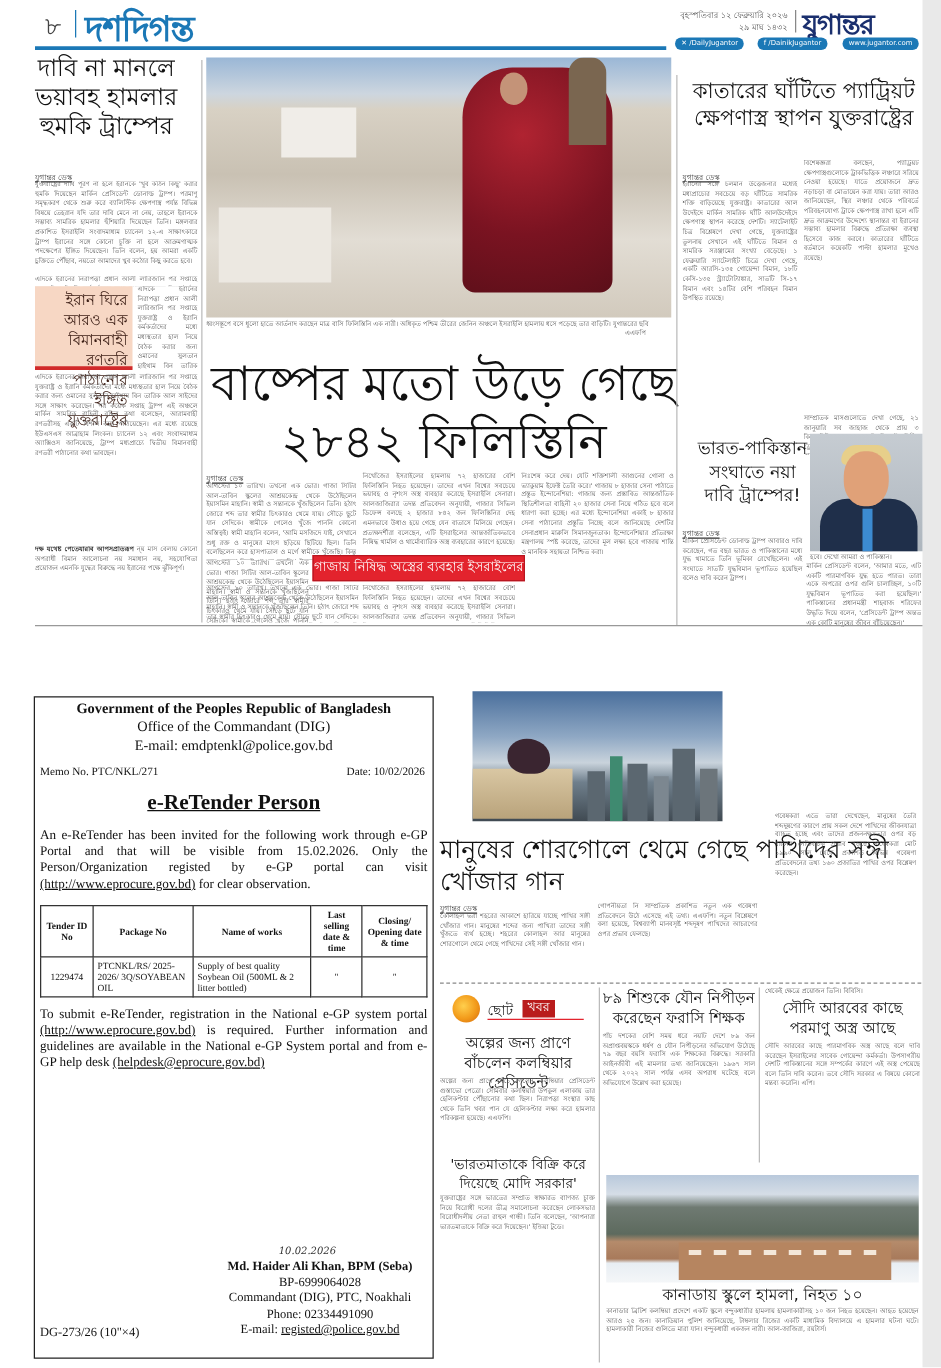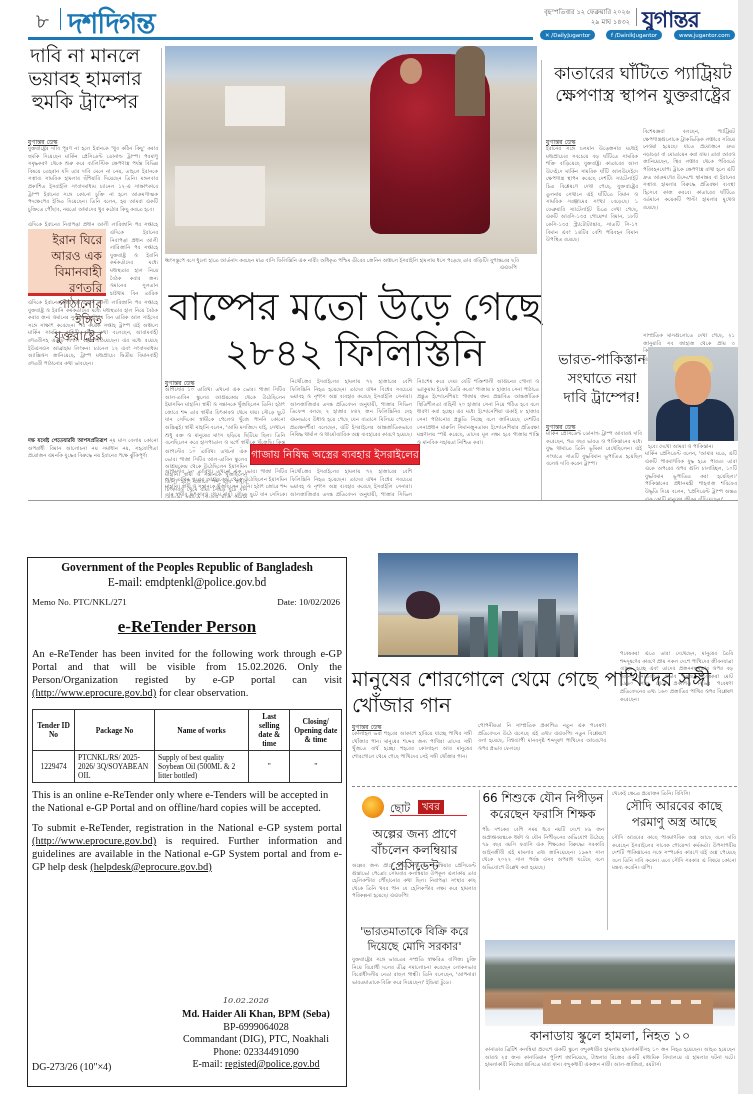--- a/index.html
+++ b/index.html
@@ -141,20 +141,21 @@
 </div>
 <div class="abs desk" style="left:546px;top:422px;">যুগান্তর ডেস্ক</div>
 <div class="abs body-text" style="left:546px;top:430px;width:96px;height:108px;">মার্কিন প্রেসিডেন্ট ডোনাল্ড ট্রাম্প আবারও দাবি করেছেন, গত বছর ভারত ও পাকিস্তানের মধ্যে যুদ্ধ থামাতে তিনি ভূমিকা রেখেছিলেন। এই সংঘাতে সাতটি যুদ্ধবিমান ভূপাতিত হয়েছিল বলেও দাবি করেন ট্রাম্প।</div>
 <div class="abs caption" style="left:648px;top:443px;width:90px;">হবে। দেখো আমরা ও পাকিস্তান।</div>
 <div class="abs body-text" style="left:645px;top:450px;width:92px;height:88px;">মার্কিন প্রেসিডেন্ট বলেন, 'আমার মতে, এটি একটি পারমাণবিক যুদ্ধ হতে পারত। তারা একে অপরের ওপর গুলি চালাচ্ছিল, ১০টি যুদ্ধবিমান ভূপাতিত করা হয়েছিল।' পাকিস্তানের প্রধানমন্ত্রী শাহবাজ শরিফের উদ্ধৃতি দিয়ে বলেন, 'প্রেসিডেন্ট ট্রাম্প অন্তত এক কোটি মানুষের জীবন বাঁচিয়েছেন।'</div>
 
 <div class="abs rule-h" style="left:28px;top:500px;width:710px;"></div>
 
 <div class="abs ad" style="left:27px;top:557px;width:320px;height:530px;">
   <div class="c" style="margin-top:2px;font-size:11.5px;font-weight:bold;line-height:15px;">Government of the Peoples Republic of Bangladesh</div>
+  <div class="c" style="font-size:11.5px;line-height:15px;">Office of the Commandant (DIG)</div>
   <div class="c" style="font-size:11.5px;line-height:15px;">E-mail: emdptenkl@police.gov.bd</div>
   <div style="display:flex;justify-content:space-between;font-size:9px;margin:7px 6px 0 4px;">
     <span>Memo No. PTC/NKL/271</span>
     <span>Date: 10/02/2026</span>
   </div>
   <div class="c" style="font-size:17px;font-weight:bold;text-decoration:underline;margin-top:10px;">e-ReTender Person</div>
   <div style="font-size:10.5px;line-height:13px;text-align:justify;margin:10px 4px 0 4px;">
     <span>An e-ReTender has been invited for the following work through e-GP Portal and that will be visible from 15.02.2026. Only the Person/Organization registed by e-GP portal can visit</span>
     <a>(http://www.eprocure.gov.bd)</a><span> for clear observation.</span>
   </div>
@@ -173,21 +174,20 @@
         <tr>
           <td>1229474</td>
           <td class="l">PTCNKL/RS/ 2025-2026/ 3Q/SOYABEAN OIL</td>
           <td class="l">Supply of best quality Soybean Oil (500ML &amp; 2 litter bottled)</td>
           <td>"</td>
           <td>"</td>
         </tr>
       </tbody>
     </table>
   </div>
-  <div style="font-size:10.5px;line-height:13px;margin:5px 4px 0 4px;">This is an online e-ReTender only where e-Tenders will be accepted in the National e-GP Portal and on offline/hard copies will be accepted.</div>
   <div style="font-size:10.5px;line-height:13px;text-align:justify;margin:7px 4px 0 4px;">
     <span>To submit e-ReTender, registration in the National e-GP system portal </span><a>(http://www.eprocure.gov.bd)</a><span> is required. Further information and guidelines are available in the National e-GP System portal and from e-GP help desk </span><a>(helpdesk@eprocure.gov.bd)</a>
   </div>
   <div style="position:absolute;left:195px;top:438px;font-size:8px;font-style:italic;color:#333;">
     <span style="font-family:'DejaVu Serif',serif;">10.02.2026</span>
   </div>
   <div style="position:absolute;left:140px;top:450px;width:176px;text-align:center;font-size:10px;line-height:12.5px;">
     <div style="font-weight:bold;">Md. Haider Ali Khan, BPM (Seba)</div>
     <div>BP-6999064028</div>
     <div>Commandant (DIG), PTC, Noakhali</div>
@@ -219,21 +219,21 @@
 <div class="abs globe" style="left:362px;top:796px;width:22px;height:22px;"></div>
 <div class="abs chhoto" style="left:390px;top:800px;">ছোট</div>
 <div class="abs khobor-tag" style="left:418px;top:800px;">খবর</div>
 <div class="abs" style="left:390px;top:815px;width:77px;height:1px;background:#e3232d;"></div>
 
 <div class="abs hl" style="left:352px;top:826px;width:125px;font-size:12px;line-height:16px;">অল্পের জন্য প্রাণে বাঁচলেন কলম্বিয়ার প্রেসিডেন্ট</div>
 <div class="abs body-text" style="left:352px;top:862px;width:124px;height:60px;">অল্পের জন্য প্রাণে বেঁচে গেলেন কলম্বিয়ার প্রেসিডেন্ট গুস্তাভো পেত্রো। সোমবার কলম্বিয়ার উপকূল এলাকায় তার হেলিকপ্টার পৌঁছানোর কথা ছিল। নিরাপত্তা সংস্থার কাছ থেকে তিনি খবর পান যে হেলিকপ্টার লক্ষ্য করে হামলার পরিকল্পনা হয়েছে। এএফপি।</div>
 <div class="abs hl" style="left:352px;top:924px;width:125px;font-size:11px;line-height:15px;">'ভারতমাতাকে বিক্রি করে দিয়েছে মোদি সরকার'</div>
 <div class="abs body-text" style="left:352px;top:956px;width:124px;height:128px;">যুক্তরাষ্ট্রের সঙ্গে ভারতের সম্প্রতি স্বাক্ষরিত বাণিজ্য চুক্তি নিয়ে বিরোধী দলের তীব্র সমালোচনা করেছেন লোকসভার বিরোধীদলীয় নেতা রাহুল গান্ধী। তিনি বলেছেন, 'আপনারা ভারতমাতাকে বিক্রি করে দিয়েছেন।' ইন্ডিয়া টুডে।</div>
 
-<div class="abs hl" style="left:482px;top:790px;width:122px;font-size:12px;line-height:16px;">66 শিশুকে যৌন নিপীড়ন করেছেন ফরাসি শিক্ষক</div>
+<div class="abs hl" style="left:482px;top:790px;width:122px;font-size:12px;line-height:16px;">৮৯ শিশুকে যৌন নিপীড়ন করেছেন ফরাসি শিক্ষক</div>
 <div class="abs body-text" style="left:482px;top:826px;width:122px;height:98px;">পাঁচ দশকের বেশি সময় ধরে নয়টি দেশে ৮৯ জন অপ্রাপ্তবয়স্ককে ধর্ষণ ও যৌন নিপীড়নের অভিযোগ উঠেছে ৭৯ বছর বয়সি ফরাসি এক শিক্ষকের বিরুদ্ধে। সরকারি আইনজীবী এই মামলার তথ্য জানিয়েছেন। ১৯৬৭ সাল থেকে ২০২২ সাল পর্যন্ত এসব অপরাধ ঘটেছে বলে অভিযোগে উল্লেখ করা হয়েছে।</div>
 
 <div class="abs caption" style="left:612px;top:790px;width:124px;">থেকেই ক্ষেত্রে প্রয়োজন তিনি। বিবিসি।</div>
 <div class="abs hl" style="left:612px;top:798px;width:124px;font-size:12px;line-height:16px;">সৌদি আরবের কাছে পরমাণু অস্ত্র আছে</div>
 <div class="abs body-text" style="left:612px;top:834px;width:124px;height:60px;">সৌদি আরবের কাছে পারমাণবিক অস্ত্র আছে বলে দাবি করেছেন ইসরাইলের সাবেক গোয়েন্দা কর্মকর্তা। উপসাগরীয় দেশটি পাকিস্তানের সঙ্গে সম্পর্কের কারণে এই অস্ত্র পেয়েছে বলে তিনি দাবি করেন। তবে সৌদি সরকার এ বিষয়ে কোনো মন্তব্য করেনি। এপি।</div>
 
 <div class="abs photo ph-school" style="left:485px;top:940px;width:250px;height:86px;">
   <div class="bldg"></div>
   <div class="win" style="left:66px;top:60px;"></div>
     <div class="win" style="left:86px;top:60px;"></div>

